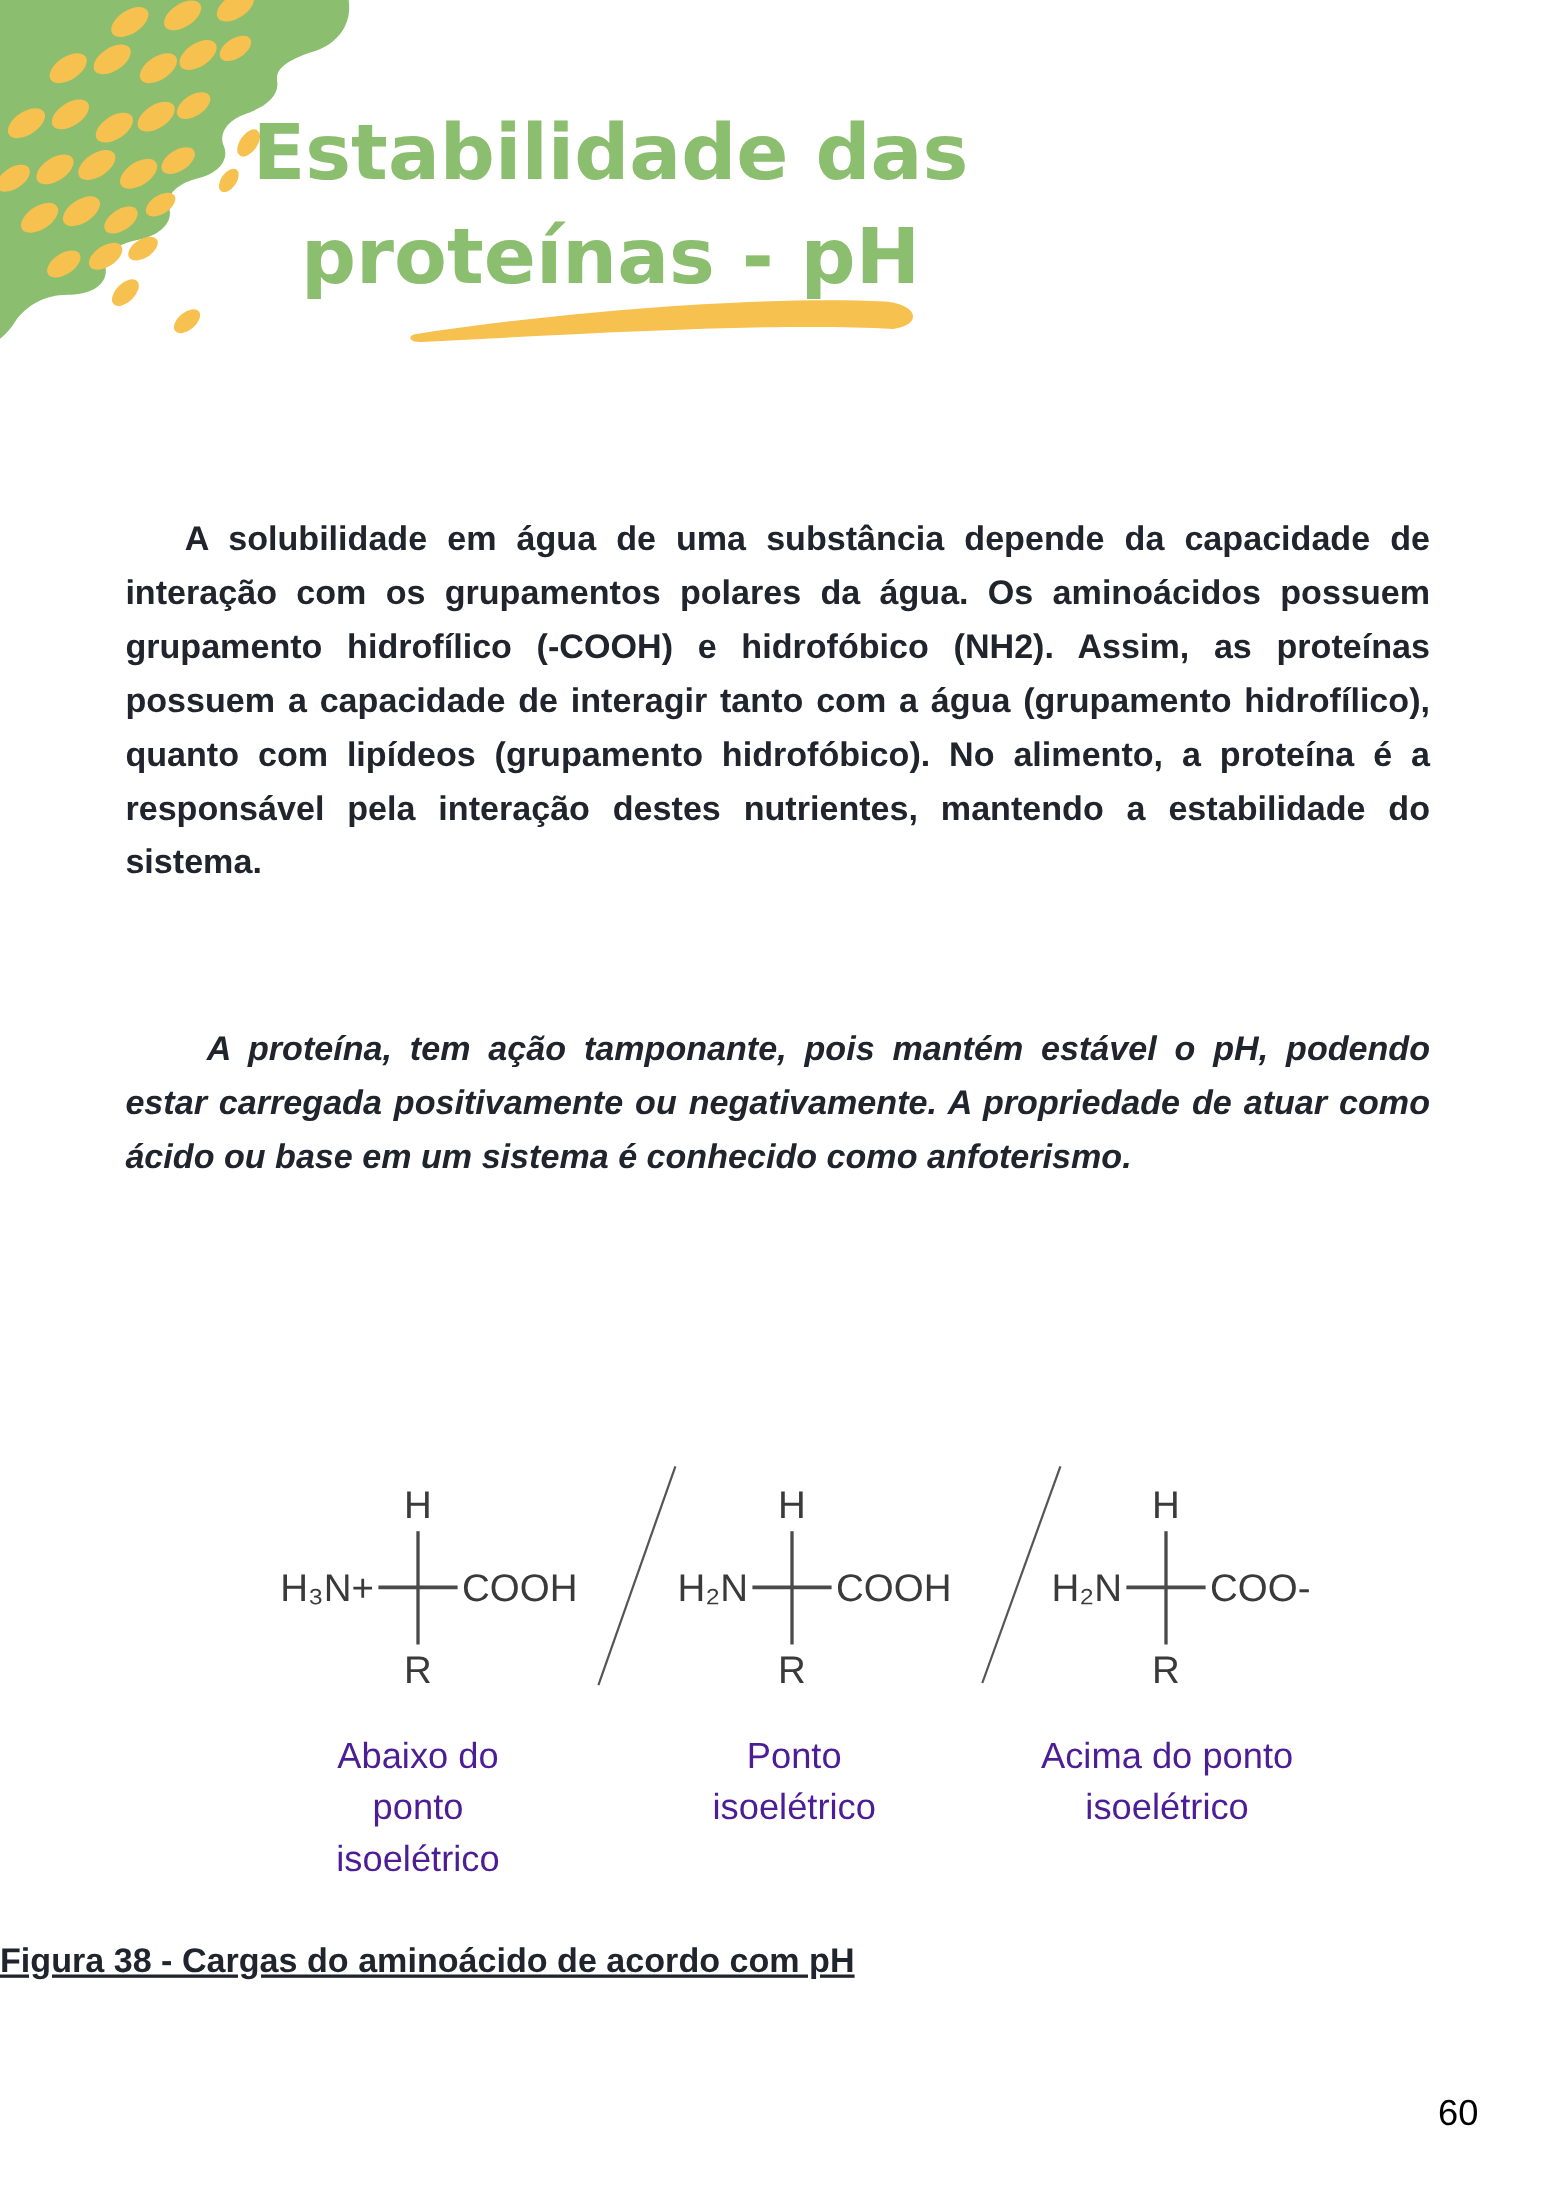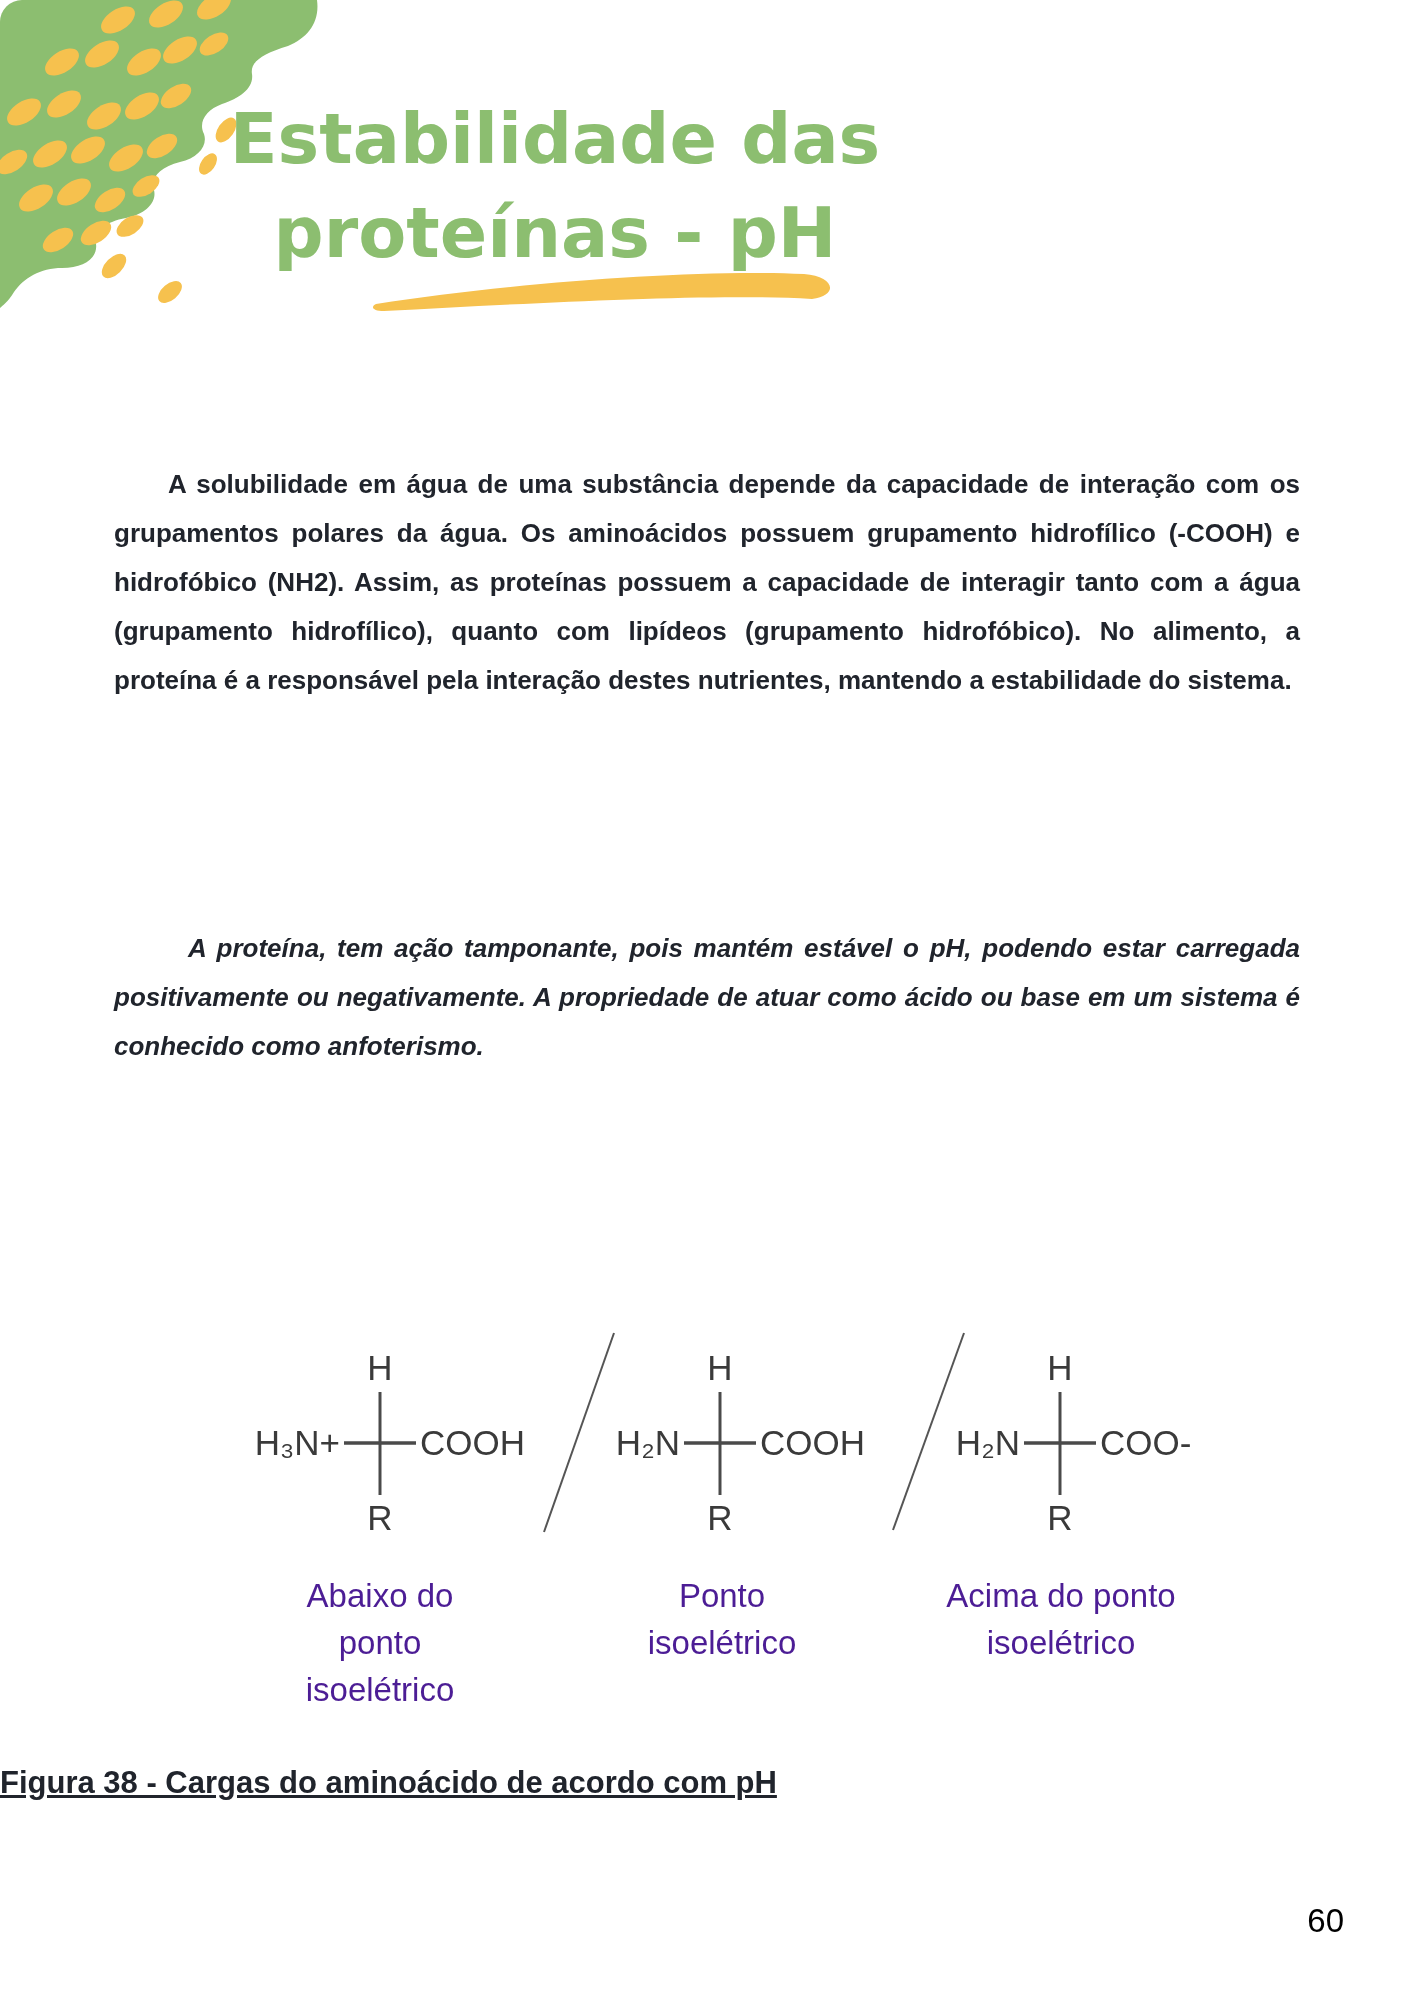--- a/index.html
+++ b/index.html
@@ -2,39 +2,38 @@
 <html><head>
 <meta charset="utf-8">
 <style>
   html,body{margin:0;padding:0;background:#ffffff;}
   .page{
     position:relative;
     width:1414px;height:2000px;
     background:#ffffff;
     font-family:"Liberation Sans", sans-serif;
     overflow:hidden;
-    border-radius:22px;
   }
   
   .blob-svg{position:absolute;left:0;top:0;}
   
   .title{
     position:absolute;left:0;top:92px;width:1110px;
     text-align:center;
     font-family:"DejaVu Sans", sans-serif;
     font-weight:700;
     font-size:70px;line-height:94px;
     color:#8CBE70;
     letter-spacing:0px;
   }
   .swoosh-svg{position:absolute;left:368px;top:266px;}
   
   .para{
     position:absolute;left:114px;width:1186px;
-    font-size:26px;line-height:49px;
+    font-size:31px;line-height:49px;
     font-weight:bold;
     color:#20242C;
     text-align:justify;
   }
   .p1{top:434px;text-indent:54px;}
   .p2{top:898px;text-indent:74px;font-style:italic;}
   .p3{top:1140px;text-indent:46px;}
   
   .figure-svg{position:absolute;left:230px;top:1330px;}
   .struct-label{

